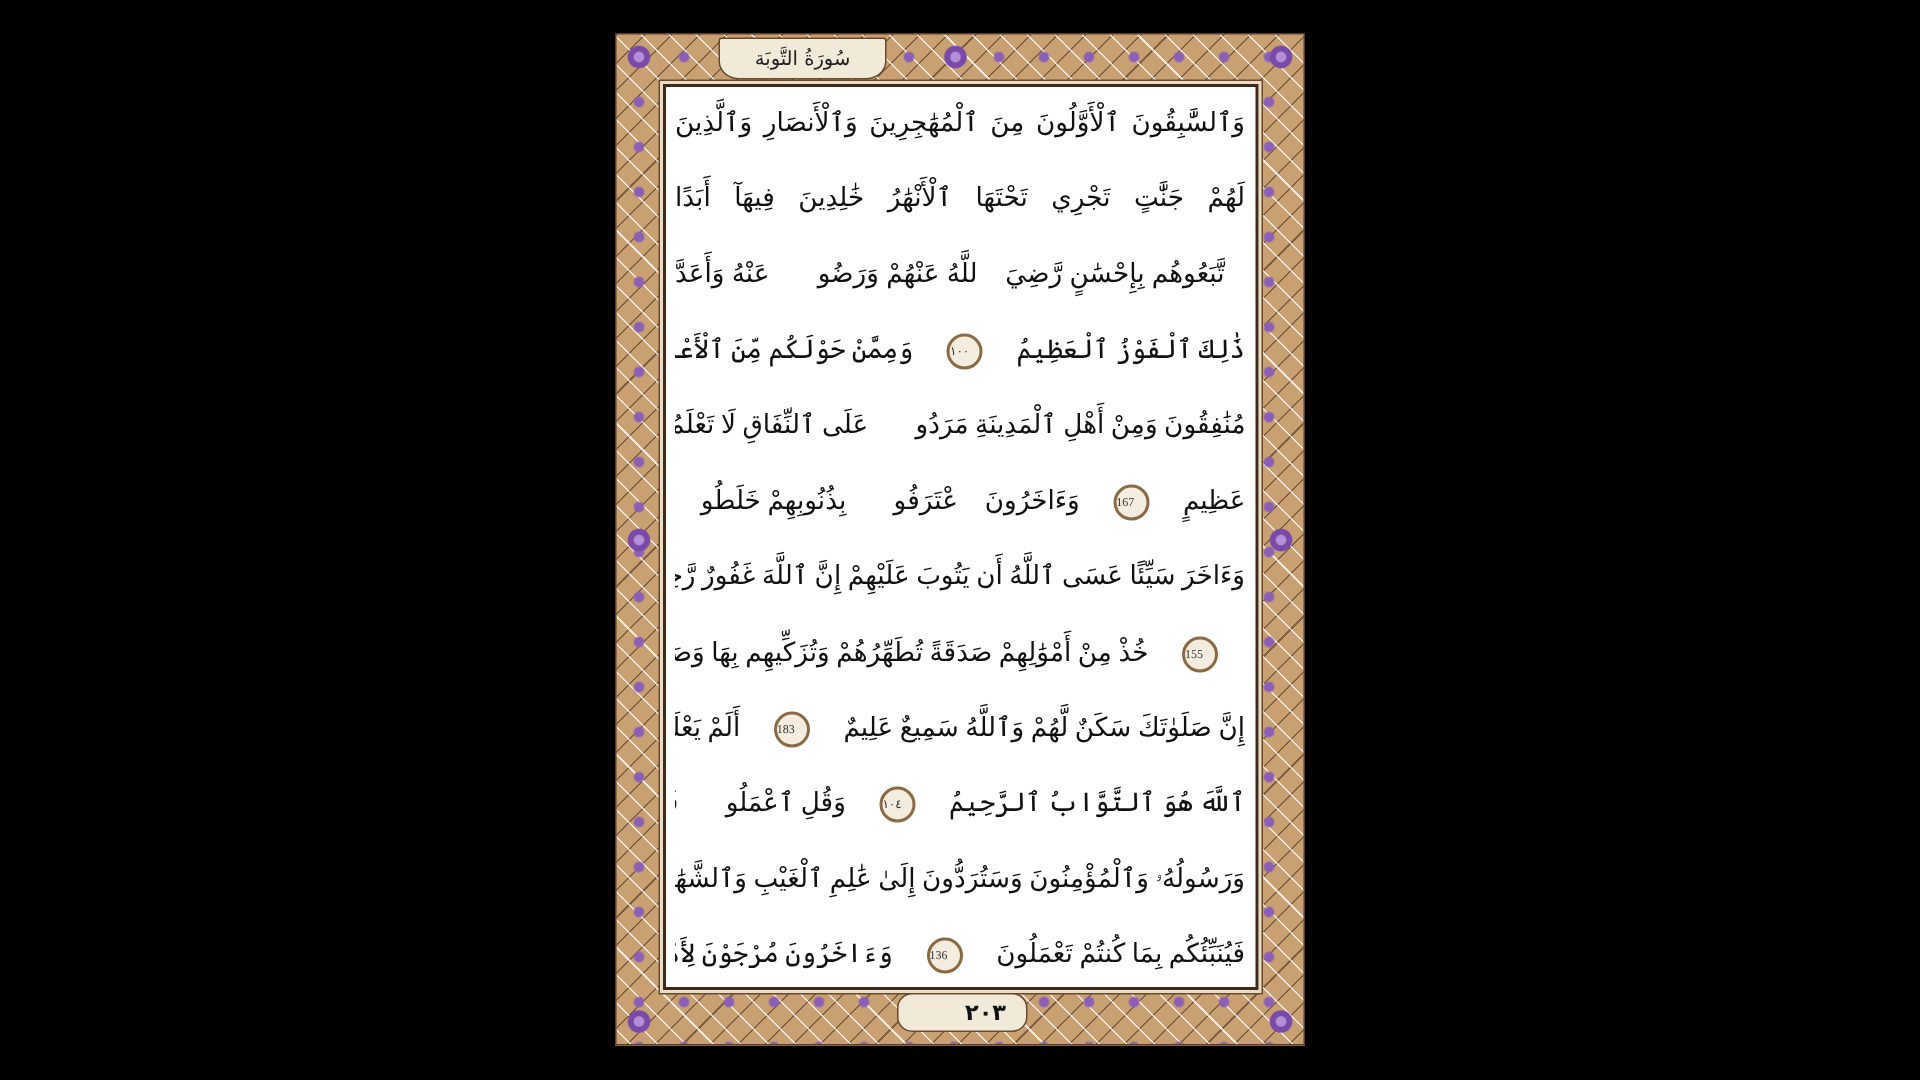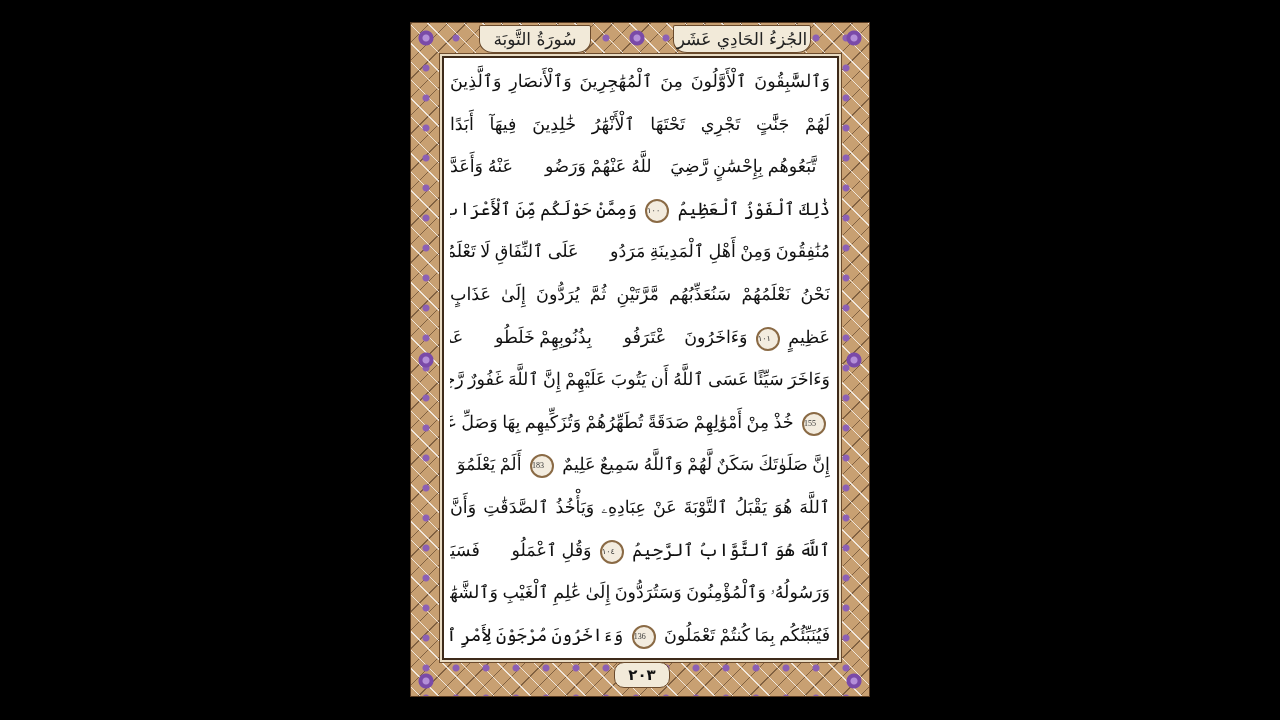--- a/index.html
+++ b/index.html
@@ -27,83 +27,81 @@
     background:#fff;
     border:2px solid #3d2a1a;
     box-shadow: 0 0 0 2px #e9dcc4, 0 0 0 3px #6a4a2c;
   }
   .plaque {
     position:absolute; top:2px; height:26px;
     background:#f2ead9;
     border:1px solid #6a4a2c;
     border-radius:2px 2px 14px 14px / 2px 2px 12px 12px;
     display:flex; align-items:center; justify-content:center;
-    font-family:"DejaVu Serif", serif; font-size:17px; color:#222;
+    font-family:"DejaVu Serif", serif; font-size:13px; color:#222;
     direction:rtl;
   }
   .plaque.surah { left:68px; width:110px; }
   .plaque.juz { left:262px; width:136px; }
   .page-num {
-    position:absolute; left:203px; bottom:8px; width:54px; height:24px;
+    position:absolute; left:187px; bottom:8px; width:54px; height:24px;
     background:#f2ead9; border:1px solid #6a4a2c; border-radius:10px;
     display:flex; align-items:center; justify-content:center;
     font-family:"DejaVu Sans", sans-serif; font-weight:bold; font-size:15px; color:#111;
     letter-spacing:2px;
+    padding-left:31px;
   }
   .corner {
     position:absolute; width:22px; height:22px; border-radius:50%;
     background: radial-gradient(circle, #b48fd8 0 3px, #7a4aa8 4px 7px, transparent 8px);
   }
   .text-area {
     position:absolute; left:34px; top:36px; width:392px; height:600px;
     display:flex; flex-direction:column; justify-content:space-between;
     padding:4px 6px; box-sizing:border-box;
   }
   .line {
     direction:rtl; text-align:justify; text-align-last:justify;
     font-family:Liberation Serif, serif; font-size:17.5px; line-height:38px; height:38px;
     color:#111; white-space:nowrap; overflow:hidden;
   }
   .ayah {
     display:inline-block; width:20px; height:20px; border-radius:50%;
     border:2px solid #8a6a45; background:#f3ecdf;
     font-size:8px; line-height:20px; text-align:center; vertical-align:middle;
-    color:#333; margin:0 4px; direction:ltr;
+    color:#333; margin:0 18px; direction:ltr;
   }
 </style>
 </head>
 <body>
 
 <div class="page">
   <div class="frame">
     <span class="corner" style="left:4px;top:4px"></span>
     <span class="corner" style="right:4px;top:4px"></span>
     <span class="corner" style="left:4px;bottom:4px"></span>
     <span class="corner" style="right:4px;bottom:4px"></span>
     <span class="corner" style="left:215px;top:4px"></span>
     <span class="corner" style="left:4px;top:326px"></span>
     <span class="corner" style="right:4px;top:326px"></span>
 
     <div class="plaque surah">سُورَةُ التَّوبَة</div>
-    <div class="plaque juz">الجُزءُ الحَادِي عَشَر</div>
 
     <div class="frame-inner-cut"></div>
 
     <div class="page-num">٢٠٣</div>
   </div>
 
   <div class="text-area" id="text-area">
       <div class="line"><span>وَٱلسَّٰبِقُونَ ٱلْأَوَّلُونَ مِنَ ٱلْمُهَٰجِرِينَ وَٱلْأَنصَارِ وَٱلَّذِينَ</span></div>
       <div class="line"><span>لَهُمْ جَنَّٰتٍ تَجْرِي تَحْتَهَا ٱلْأَنْهَٰرُ خَٰلِدِينَ فِيهَآ أَبَدًا</span></div>
       <div class="line"><span>ٱتَّبَعُوهُم بِإِحْسَٰنٍ رَّضِيَ ٱللَّهُ عَنْهُمْ وَرَضُوا۟ عَنْهُ وَأَعَدَّ</span></div>
       <div class="line"><span>ذَٰلِكَ ٱلْفَوْزُ ٱلْعَظِيمُ</span> <span class="ayah">١٠٠</span> <span>وَمِمَّنْ حَوْلَكُم مِّنَ ٱلْأَعْرَابِ</span></div>
       <div class="line"><span>مُنَٰفِقُونَ وَمِنْ أَهْلِ ٱلْمَدِينَةِ مَرَدُوا۟ عَلَى ٱلنِّفَاقِ لَا تَعْلَمُهُمْ</span></div>
-      <div class="line"><span>نَحْنُ نَعْلَمُهُمْ سَنُعَذِّبُهُم مَّرَّتَيْنِ ثُمَّ يُرَدُّونَ إِلَىٰ عَذَابٍ</span></div>
-      <div class="line"><span>عَظِيمٍ</span> <span class="ayah">١٠١</span> <span>وَءَاخَرُونَ ٱعْتَرَفُوا۟ بِذُنُوبِهِمْ خَلَطُوا۟ عَمَلًا صَٰلِحًا</span></div>
+      <div class="line"><span>عَظِيمٍ</span> <span class="ayah">167</span> <span>وَءَاخَرُونَ ٱعْتَرَفُوا۟ بِذُنُوبِهِمْ خَلَطُوا۟ عَمَلًا صَٰلِحًا</span></div>
       <div class="line"><span>وَءَاخَرَ سَيِّئًا عَسَى ٱللَّهُ أَن يَتُوبَ عَلَيْهِمْ إِنَّ ٱللَّهَ غَفُورٌ رَّحِيمٌ</span></div>
       <div class="line"><span class="ayah">155</span>  <span>خُذْ مِنْ أَمْوَٰلِهِمْ صَدَقَةً تُطَهِّرُهُمْ وَتُزَكِّيهِم بِهَا وَصَلِّ عَلَيْهِمْ</span></div>
       <div class="line"><span>إِنَّ صَلَوٰتَكَ سَكَنٌ لَّهُمْ وَٱللَّهُ سَمِيعٌ عَلِيمٌ</span> <span class="ayah">183</span> <span>أَلَمْ يَعْلَمُوٓا۟ أَنَّ</span></div>
-      <div class="line"><span>ٱللَّهَ هُوَ يَقْبَلُ ٱلتَّوْبَةَ عَنْ عِبَادِهِۦ وَيَأْخُذُ ٱلصَّدَقَٰتِ وَأَنَّ</span></div>
       <div class="line"><span>ٱللَّهَ هُوَ ٱلتَّوَّابُ ٱلرَّحِيمُ</span> <span class="ayah">١٠٤</span> <span>وَقُلِ ٱعْمَلُوا۟ فَسَيَرَى ٱللَّهُ عَمَلَكُمْ</span></div>
       <div class="line"><span>وَرَسُولُهُۥ وَٱلْمُؤْمِنُونَ وَسَتُرَدُّونَ إِلَىٰ عَٰلِمِ ٱلْغَيْبِ وَٱلشَّهَٰدَةِ</span></div>
       <div class="line"><span>فَيُنَبِّئُكُم بِمَا كُنتُمْ تَعْمَلُونَ</span> <span class="ayah">136</span> <span>وَءَاخَرُونَ مُرْجَوْنَ لِأَمْرِ ٱللَّهِ</span></div>
     </div>
 </div>
 
 </body></html>

